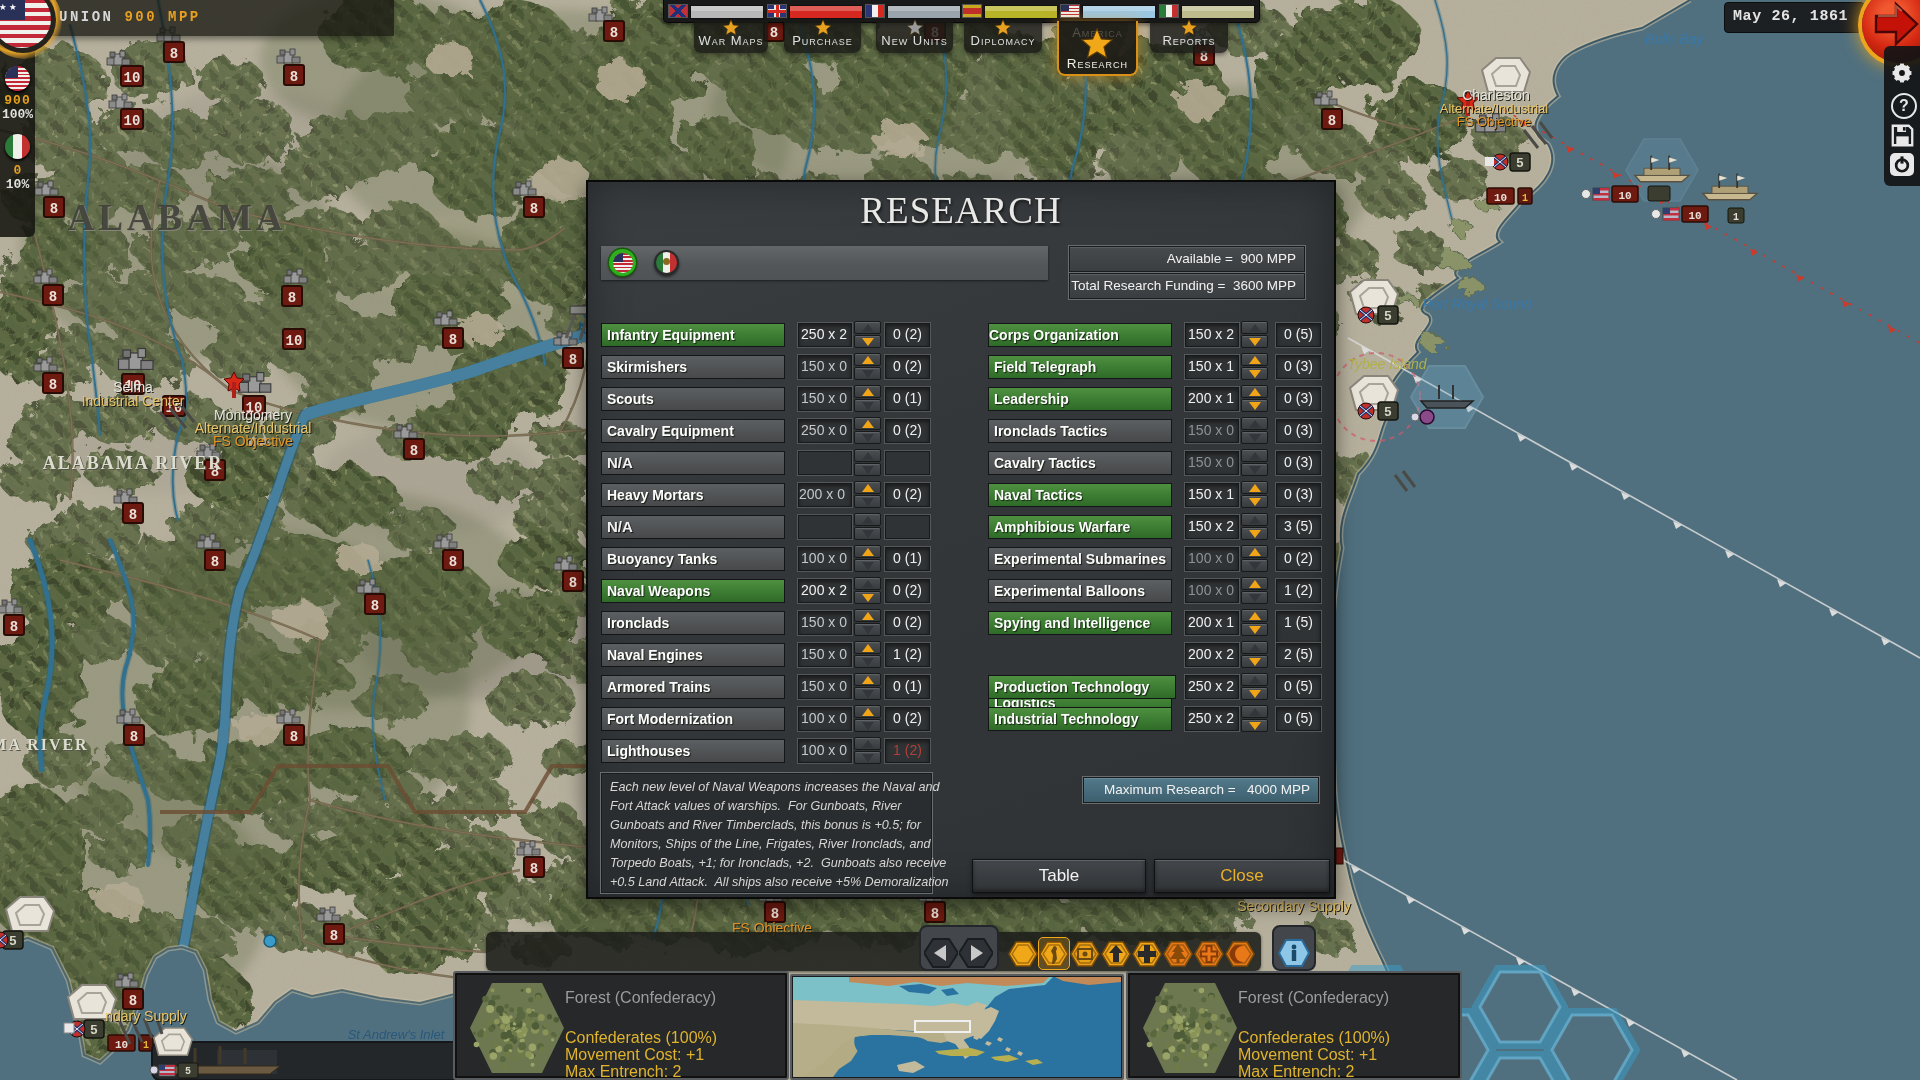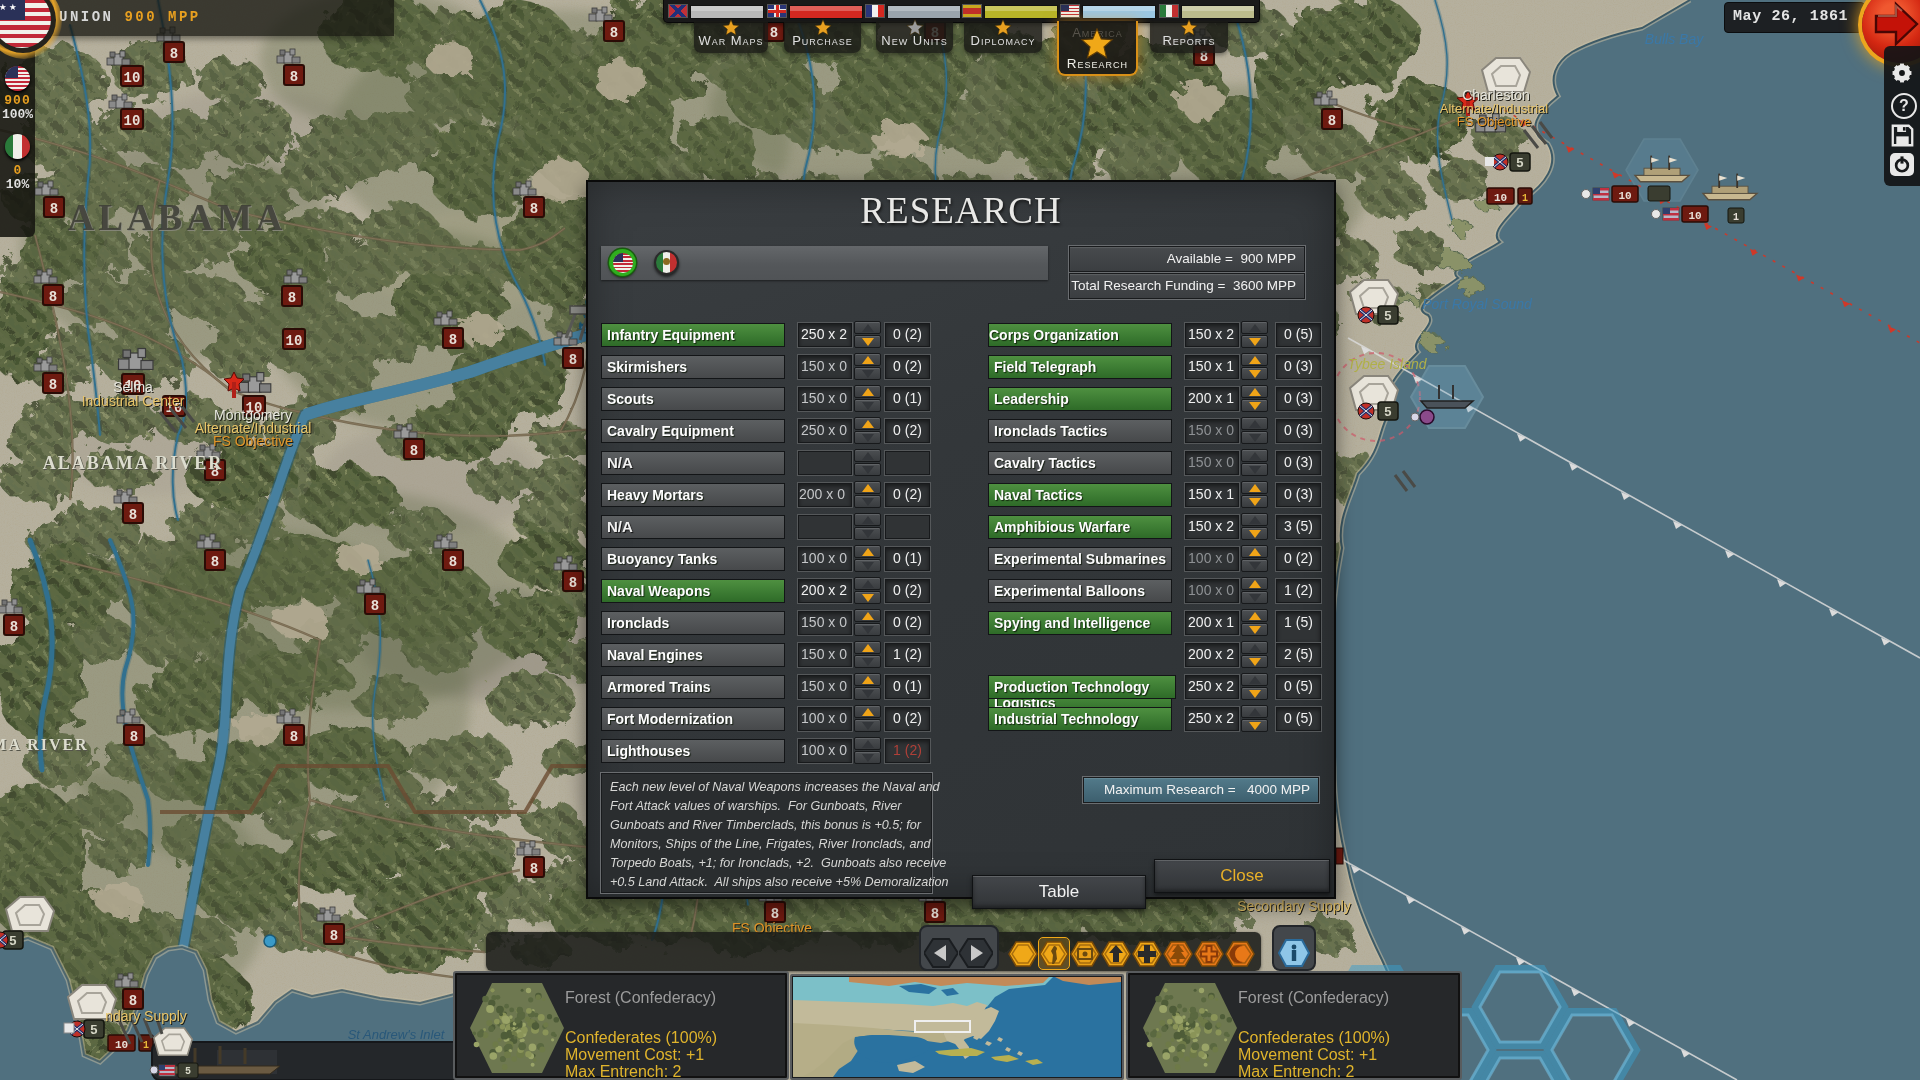--- a/index.html
+++ b/index.html
@@ -1447,21 +1447,21 @@
       <div class="abs" style="left:597px;top:525px;width:54px;height:24px;background:#303335;border:1px solid #17191b;box-shadow:0 0 0 1px #55585a, inset 0 2px 4px rgba(0,0,0,0.5);box-sizing:border-box;text-align:right;font-size:14px;color:#f0f0f0;line-height:21px;padding-right:4px;">250 x 2</div>
       <div class="abs" style="left:653px;top:523px;width:27px;height:13px;background:linear-gradient(#4c4f52,#393c3f);border:1px solid #17191b;border-radius:2px;box-sizing:border-box;box-shadow:inset 0 1px 0 rgba(255,255,255,0.12);">
         <div class="abs" style="left:7px;top:2px;width:0;height:0;border-left:6px solid transparent;border-right:6px solid transparent;border-bottom:8px solid #33363a;"></div>
       </div>
       <div class="abs" style="left:653px;top:537px;width:27px;height:13px;background:linear-gradient(#4c4f52,#393c3f);border:1px solid #17191b;border-radius:2px;box-sizing:border-box;box-shadow:inset 0 1px 0 rgba(255,255,255,0.12);">
         <div class="abs" style="left:7px;top:2px;width:0;height:0;border-left:6px solid transparent;border-right:6px solid transparent;border-top:8px solid #f0a418;"></div>
       </div>
       <div class="abs" style="left:688px;top:525px;width:45px;height:24px;background:#303335;border:1px solid #17191b;box-shadow:0 0 0 1px #55585a, inset 0 2px 4px rgba(0,0,0,0.5);box-sizing:border-box;text-align:center;font-size:14px;color:#f0f0f0;line-height:21px;">0 (5)</div>
 <div class="abs" style="left:13px;top:591px;width:331px;height:120px;background:#2a2d2f;border:1px solid #191b1d;box-shadow:0 0 0 1px #6a6d70;box-sizing:border-box;padding:4px 8px;font-size:12.6px;line-height:19px;font-style:italic;color:#d6d6d4;white-space:nowrap;">Each new level of Naval Weapons increases the Naval and<br>Fort Attack values of warships.&nbsp; For Gunboats, River<br>Gunboats and River Timberclads, this bonus is +0.5; for<br>Monitors, Ships of the Line, Frigates, River Ironclads, and<br>Torpedo Boats, +1; for Ironclads, +2.&nbsp; Gunboats also receive<br>+0.5 Land Attack.&nbsp; All ships also receive +5% Demoralization</div>
 <div class="abs" style="left:495px;top:595px;width:236px;height:26px;background:linear-gradient(#527a8a,#3d5f6e);border:1px solid #191b1d;box-shadow:0 0 0 1px #6a6d70, inset 0 1px 1px rgba(255,255,255,0.12);box-sizing:border-box;text-align:right;font-size:13.5px;color:#f2f2f2;line-height:23px;padding-right:8px;white-space:nowrap;">Maximum Research =&nbsp; &nbsp;4000 MPP</div>
-<div class="abs" style="left:384px;top:677px;width:174px;height:34px;background:linear-gradient(#43464a,#313437);border:1px solid #101214;box-shadow:inset 0 1px 0 rgba(255,255,255,0.18), inset 0 -2px 4px rgba(0,0,0,0.4), 0 2px 4px rgba(0,0,0,0.5);box-sizing:border-box;text-align:center;font-size:17px;color:#f2f2f2;line-height:32px;margin-top:16px;">Table</div>
+<div class="abs" style="left:384px;top:677px;width:174px;height:34px;background:linear-gradient(#43464a,#313437);border:1px solid #101214;box-shadow:inset 0 1px 0 rgba(255,255,255,0.18), inset 0 -2px 4px rgba(0,0,0,0.4), 0 2px 4px rgba(0,0,0,0.5);box-sizing:border-box;text-align:center;font-size:17px;color:#f2f2f2;line-height:32px;">Table</div>
 <div class="abs" style="left:566px;top:677px;width:176px;height:34px;background:linear-gradient(#43464a,#313437);border:1px solid #101214;box-shadow:inset 0 1px 0 rgba(255,255,255,0.18), inset 0 -2px 4px rgba(0,0,0,0.4), 0 2px 4px rgba(0,0,0,0.5);box-sizing:border-box;text-align:center;font-size:17px;color:#e8b028;line-height:32px;">Close</div>
 </div>
 <div class="abs" style="left:486px;top:932px;width:775px;height:39px;background:rgba(28,30,26,0.88);border-radius:6px;box-shadow:0 1px 3px rgba(0,0,0,0.5);"></div>
 <div class="abs" style="left:919px;top:925px;width:80px;height:46px;background:#43474b;border:2px solid #23262a;border-radius:8px;box-sizing:border-box;"></div>
 <svg class="abs" style="left:924px;top:936px;" width="34" height="34" viewBox="0 0 34 34">
       <polygon points="25,3 34,17 25,31 9,31 0,17 9,3" fill="#2e3236" stroke="#1a1d20" stroke-width="2"></polygon>
       <path d="M22,9 L22,25 L10,17 Z" fill="#c8c8c8"></path>
     </svg>
 <svg class="abs" style="left:959px;top:936px;" width="34" height="34" viewBox="0 0 34 34">
       <polygon points="25,3 34,17 25,31 9,31 0,17 9,3" fill="#2e3236" stroke="#1a1d20" stroke-width="2"></polygon>

